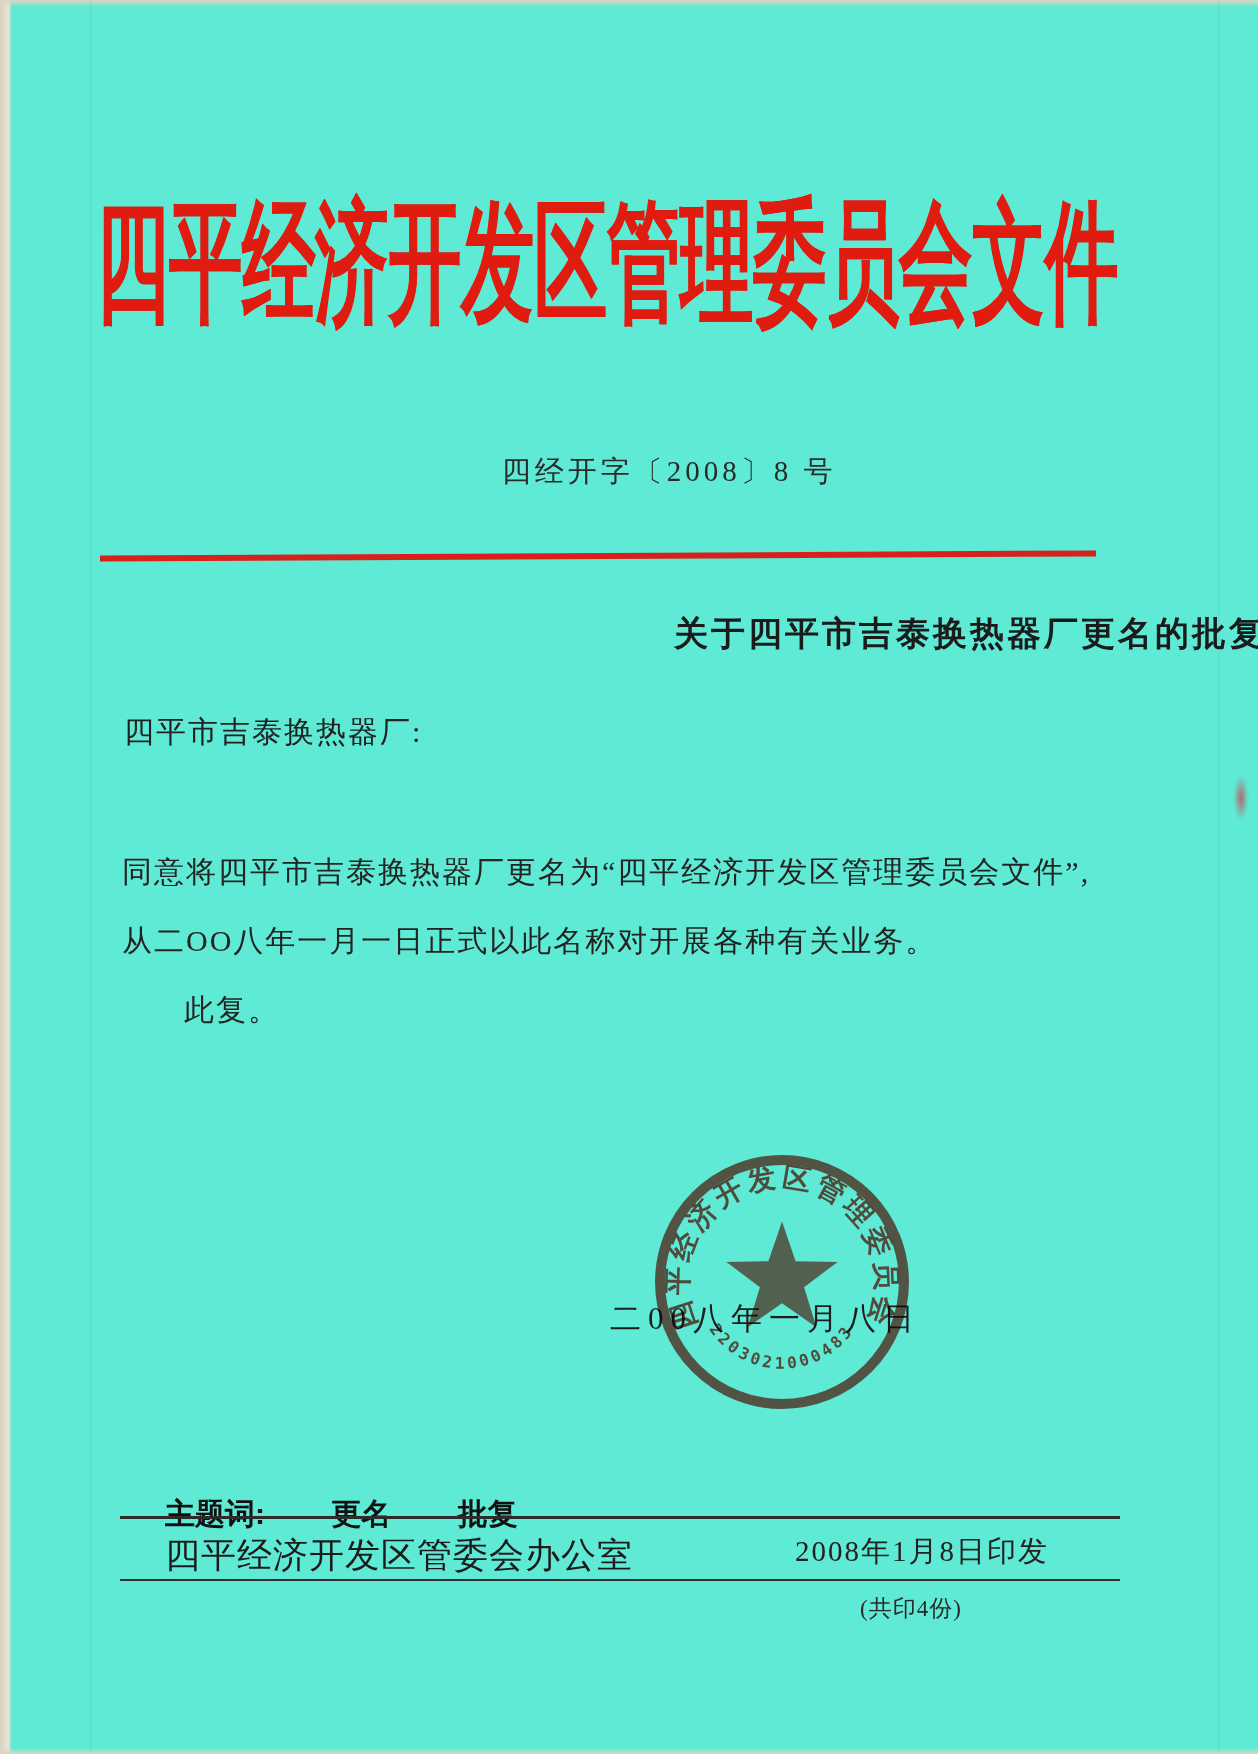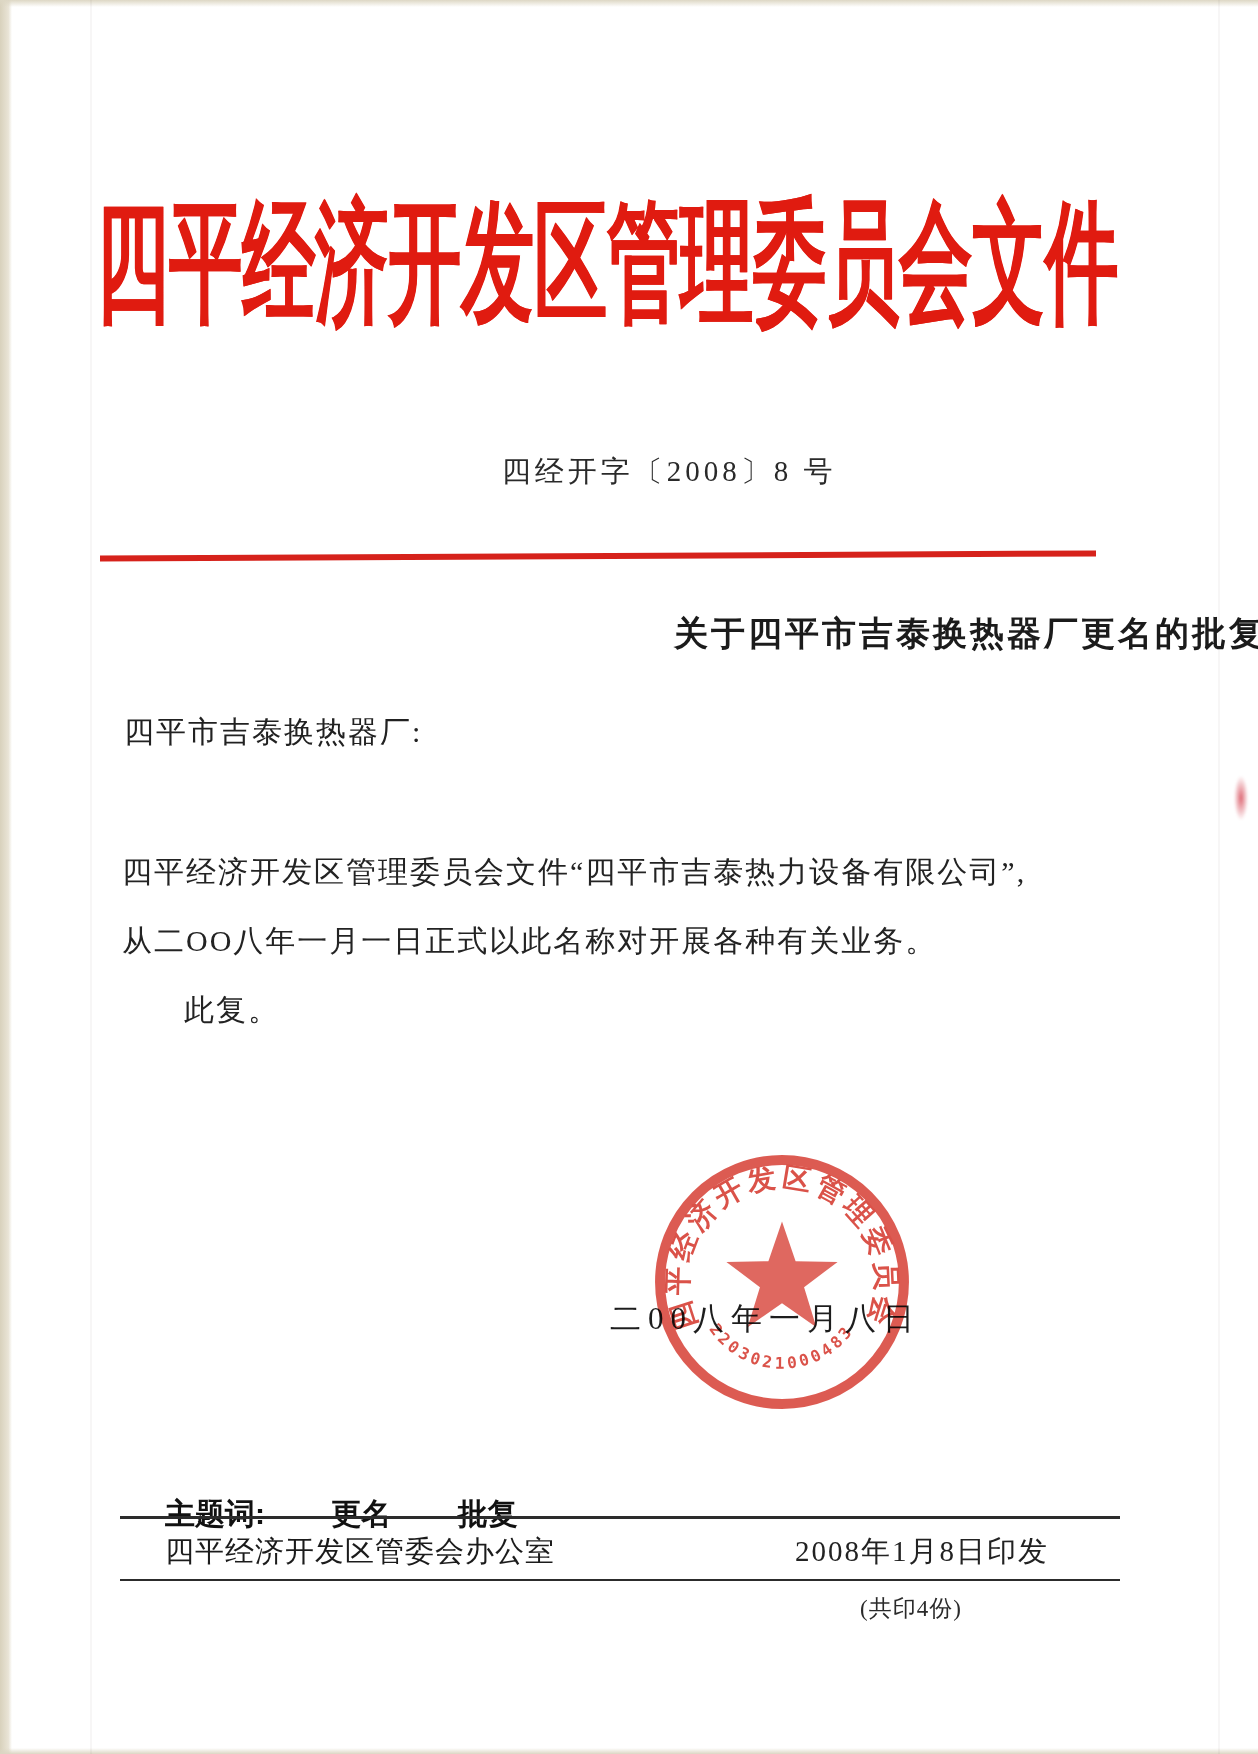--- a/index.html
+++ b/index.html
@@ -1,18 +1,18 @@
 <!DOCTYPE html>
 <html><head>
 <meta charset="utf-8">
 <style>
   html,body { margin:0; padding:0; background:#b9b3a3; }
   .scan {
     position:relative; width:1258px; height:1754px;
-    background:#ffffff;
+    background:#5eead4;
     overflow:hidden;
     font-family:"Liberation Serif","DejaVu Serif",serif;
     color:#212121;
   }
   
   .edge-left  { position:absolute; left:0; top:0; bottom:0; width:12px;
                 background:linear-gradient(90deg,#d8d1bc,#e9e4d6 70%,rgba(233,228,214,0)); }
   .edge-top   { position:absolute; left:0; top:0; right:0; height:7px;
                 background:linear-gradient(180deg,#ddd7c4,rgba(221,215,196,0)); }
   .edge-bottom{ position:absolute; left:0; bottom:0; right:0; height:6px;
@@ -56,21 +56,21 @@
                letter-spacing:7px; color:#1d1d1d; z-index:1; }
   .stamp { position:absolute; left:650px; top:1150px; width:264px; height:264px;
            z-index:2; mix-blend-mode:multiply; opacity:0.93; }
 
   .keywords { position:absolute; left:165px; top:1466px; font-size:30px; font-weight:bold;
               color:#111; font-family:"Liberation Sans","DejaVu Sans",sans-serif;margin-top:28px; }
   .kw { margin-left:58px; }
   .rule { position:absolute; left:120px; width:1000px; background:#2c2c2c; }
   .rule1 { top:1516px; height:3px; }
   .rule2 { top:1579px; height:2px; }
-  .office { position:absolute; left:165px; top:1532px; font-size:29px; letter-spacing:1px;
+  .office { position:absolute; left:165px; top:1532px; font-size:35px; letter-spacing:1px;
             color:#1b1b1b; font-family:Liberation Sans, sans-serif; }
   .print-date { position:absolute; left:795px; top:1532px; font-size:29px;
                 letter-spacing:2px; color:#222; }
   .copies { position:absolute; left:860px; top:1593px; font-size:23px;
             letter-spacing:1px; color:#2a2a2a; }
 </style>
 </head>
 <body>
 
 <div class="scan">
@@ -85,21 +85,21 @@
   <div class="letterhead">四平经济开发区管理委员会文件</div>
 
   <div class="doc-number">四经开字〔2008〕8 号</div>
 
   <div class="red-rule"></div>
 
   <div class="doc-title">关于四平市吉泰换热器厂更名的批复</div>
 
   <div class="salutation">四平市吉泰换热器厂:</div>
 
-  <div class="para p2">四平经济开发区管理委员会文件“四平市吉泰热力设备有限公司”,</div>
+  <div class="para p2">同意将四平市吉泰换热器厂更名为“四平经济开发区管理委员会文件”,</div>
   <div class="para p3">从二OO八年一月一日正式以此名称对开展各种有关业务。</div>
   <div class="para p4">此复。</div>
 
   <div class="date-line">二00八年一月八日</div>
 
   <svg class="stamp" viewBox="0 0 262 262">
     <defs>
       <path id="ringPath" d="M 49.6,178 A 94,94 0 1 1 212.4,178" fill="none"></path>
       <path id="numPath" d="M 56.5,174 A 86,86 0 0 0 205.5,174" fill="none"></path>
     </defs>

